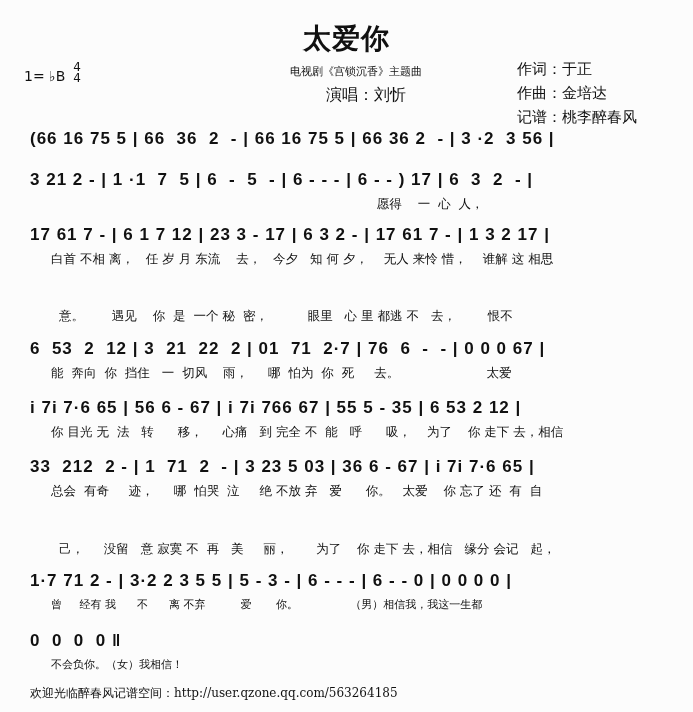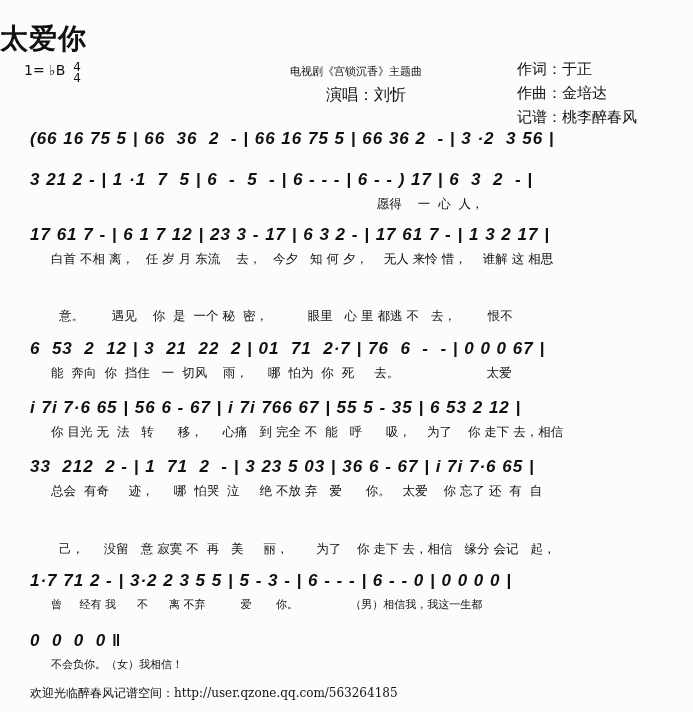--- a/index.html
+++ b/index.html
@@ -1,32 +1,32 @@
 <!DOCTYPE html>
 <html><head>
 <meta charset="utf-8">
 <style>
   html, body { margin: 0; padding: 0; }
   body {
     width: 693px; height: 712px; background: #fcfcfc; color: #111;
     font-family: "DejaVu Sans", sans-serif; position: relative; overflow: hidden;
   }
   .title {
-    position: absolute; left: 0; width: 693px; top: 20px; 
+    position: absolute; left: 0; width: 693px; top: 20px; text-align: center;
     font-family: "DejaVu Serif", serif; font-weight: bold; font-size: 28px; letter-spacing: 1px;
   }
-  .key { position: absolute; left: 24px; top: 62px; font-size: 14px; display: flex; align-items: flex-start; gap: 8px; }
+  .key { position: absolute; left: 24px; top: 62px; font-size: 14px; display: flex; align-items: flex-end; gap: 8px; }
   .key .frac { display: inline-flex; flex-direction: column; align-items: center; font-size: 12px; line-height: 11px; }
   .subtitle { position: absolute; left: 290px; top: 64px; font-size: 11px; font-family: "DejaVu Serif", serif; }
   .singer { position: absolute; left: 326px; top: 85px; font-size: 16px; font-family: Liberation Sans, sans-serif; }
   .credit { position: absolute; left: 517px; font-size: 15px; font-family: "DejaVu Serif", serif; }
   .row { position: absolute; left: 30px; width: 640px; height: 60px; }
   .notes {
     position: absolute; top: 0; left: 0; white-space: pre;
-    font-family: "Liberation Sans", sans-serif; font-weight: bold; font-size: 17px; letter-spacing: 1px; font-style: italic;
+    font-family: "Liberation Sans", sans-serif; font-weight: bold; font-size: 17px; letter-spacing: 1px;
   }
   .lyrics {
     position: absolute; top: 26px; left: 0; white-space: pre;
     font-family: "DejaVu Sans", sans-serif; font-size: 12.5px; margin-left: 21px;
   }
   .note-small { font-size: 11px; font-family: "DejaVu Serif", serif; }
   .footer { position: absolute; left: 30px; top: 685px; font-size: 12px; font-family: "DejaVu Serif", serif; }
 </style>
 </head>
 <body>

